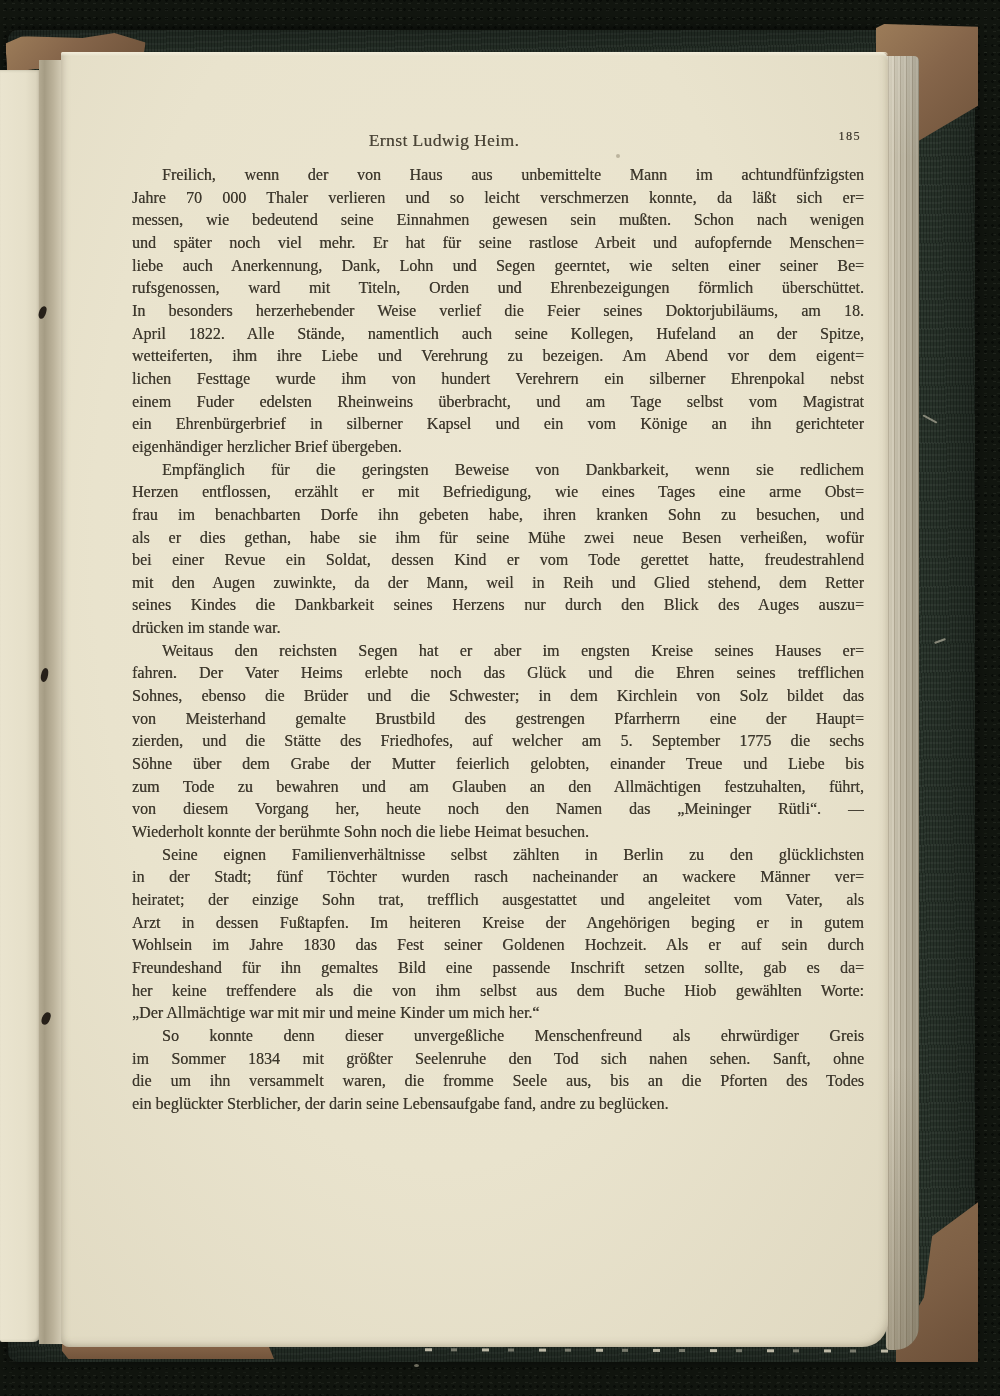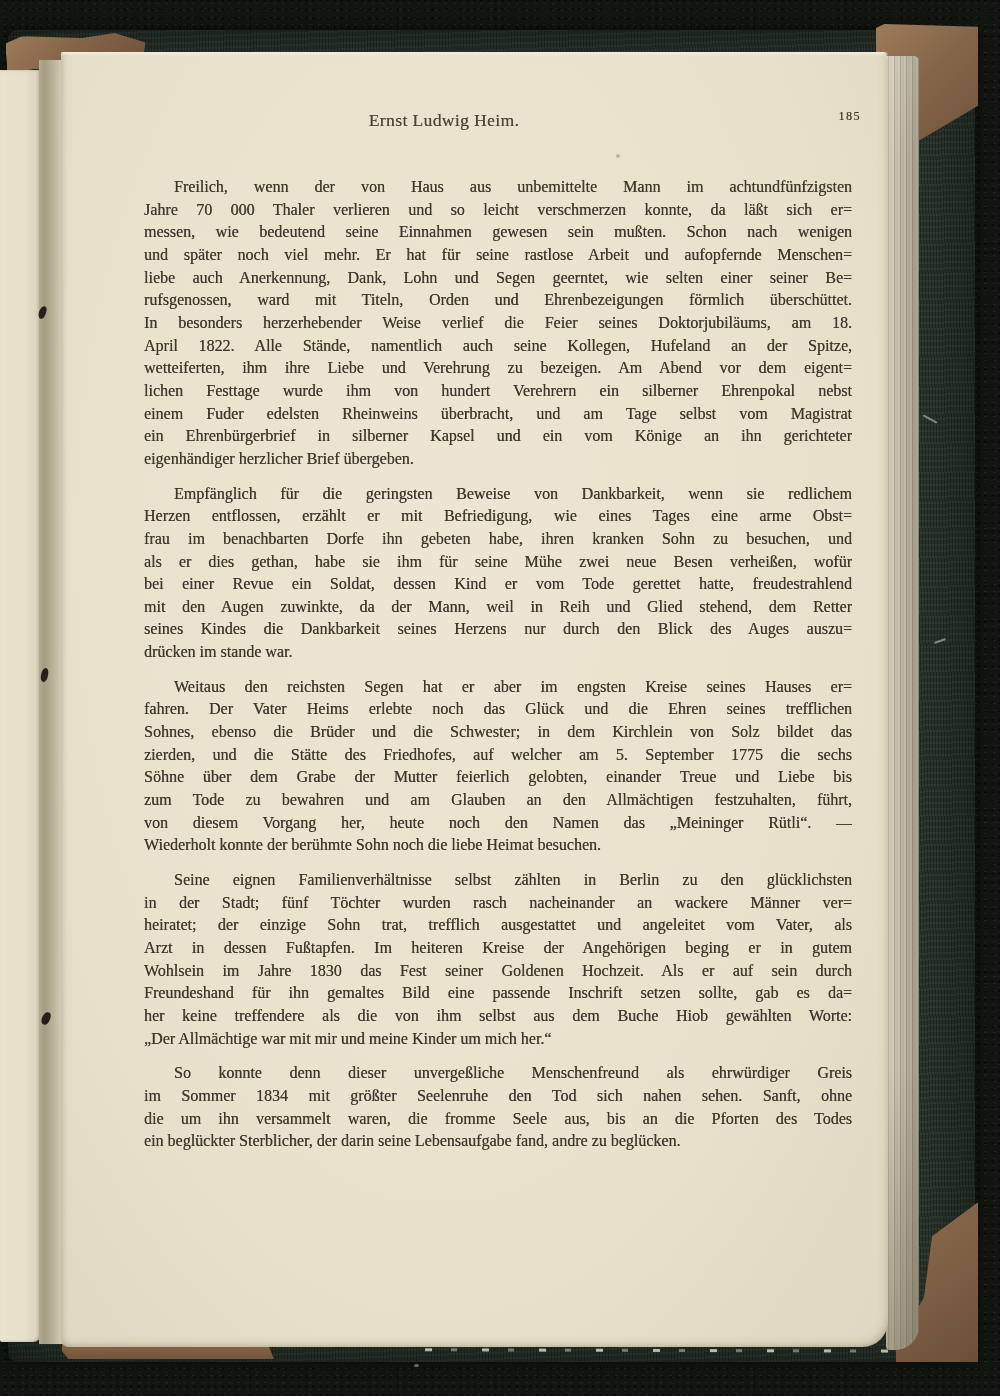--- a/index.html
+++ b/index.html
@@ -68,28 +68,28 @@
     position:absolute; left:61px; top:52px; width:827px; height:1295px;
     background:radial-gradient(ellipse at 46% 38%, #ece6d2 0%, #e9e3cd 55%, #dfd8c0 100%);
     border-radius:3px 8px 26px 8px;
     box-shadow:
       inset 5px 0 9px -5px rgba(90,80,60,.4),
       inset 0 3px 4px -3px rgba(255,255,255,.85),
       inset -4px -5px 10px -5px rgba(120,108,84,.5);
   }
   .page::before { content:""; position:absolute; left:0; right:0; top:0; height:4px;
     background:linear-gradient(#f3edd9, rgba(243,237,217,0)); border-radius:3px 8px 0 0; }
-  .running-head { position:absolute; left:71px; top:58px; width:732px; height:26px; }
+  .running-head { position:absolute; left:71px; top:78px; width:732px; height:26px; }
   .head-title { position:absolute; left:312px; top:0; transform:translateX(-50%);
     font-size:17.5px; color:#4a4437; letter-spacing:.4px; white-space:nowrap;
     text-shadow:.3px 0 0 rgba(64,57,44,.6); }
   .page-num { position:absolute; right:3px; top:-1px; font-size:12px; color:#3e392e;
     letter-spacing:1.5px; text-shadow:.3px 0 0 rgba(64,57,44,.6); }
   .text-block { position:absolute; left:71px; top:112px; width:732px; }
-  .para { margin:12px; }
+  .para { margin:0; }
   .line {
     height:22.66px; line-height:22.66px; font-size:16px; color:#3c372c;
     text-align:justify; text-align-last:justify; overflow:hidden;
     text-shadow:.3px 0 0 rgba(60,53,42,.7);
   }
   .line.first { text-indent:30px; }
   .line.last  { text-align-last:left; }
   .speck { position:absolute; background:#262019; border-radius:60% 40% 55% 45%; }
   .speck.k1 { left:39px; top:306px; width:7px;  height:13px; transform:rotate(14deg); }
   .speck.k2 { left:41px; top:668px; width:7px;  height:14px; transform:rotate(8deg); }
@@ -143,20 +143,21 @@
           <div class="line">als er dies gethan, habe sie ihm für seine Mühe zwei neue Besen verheißen, wofür</div>
           <div class="line">bei einer Revue ein Soldat, dessen Kind er vom Tode gerettet hatte, freudestrahlend</div>
           <div class="line">mit den Augen zuwinkte, da der Mann, weil in Reih und Glied stehend, dem Retter</div>
           <div class="line">seines Kindes die Dankbarkeit seines Herzens nur durch den Blick des Auges auszu=</div>
           <div class="line last">drücken im stande war.</div>
         </div>
         <div class="para">
           <div class="line first">Weitaus den reichsten Segen hat er aber im engsten Kreise seines Hauses er=</div>
           <div class="line">fahren. Der Vater Heims erlebte noch das Glück und die Ehren seines trefflichen</div>
           <div class="line">Sohnes, ebenso die Brüder und die Schwester; in dem Kirchlein von Solz bildet das</div>
+          <div class="line">von Meisterhand gemalte Brustbild des gestrengen Pfarrherrn eine der Haupt=</div>
           <div class="line">zierden, und die Stätte des Friedhofes, auf welcher am 5. September 1775 die sechs</div>
           <div class="line">Söhne über dem Grabe der Mutter feierlich gelobten, einander Treue und Liebe bis</div>
           <div class="line">zum Tode zu bewahren und am Glauben an den Allmächtigen festzuhalten, führt,</div>
           <div class="line">von diesem Vorgang her, heute noch den Namen das „Meininger Rütli“. —</div>
           <div class="line last">Wiederholt konnte der berühmte Sohn noch die liebe Heimat besuchen.</div>
         </div>
         <div class="para">
           <div class="line first">Seine eignen Familienverhältnisse selbst zählten in Berlin zu den glücklichsten</div>
           <div class="line">in der Stadt; fünf Töchter wurden rasch nacheinander an wackere Männer ver=</div>
           <div class="line">heiratet; der einzige Sohn trat, trefflich ausgestattet und angeleitet vom Vater, als</div>

